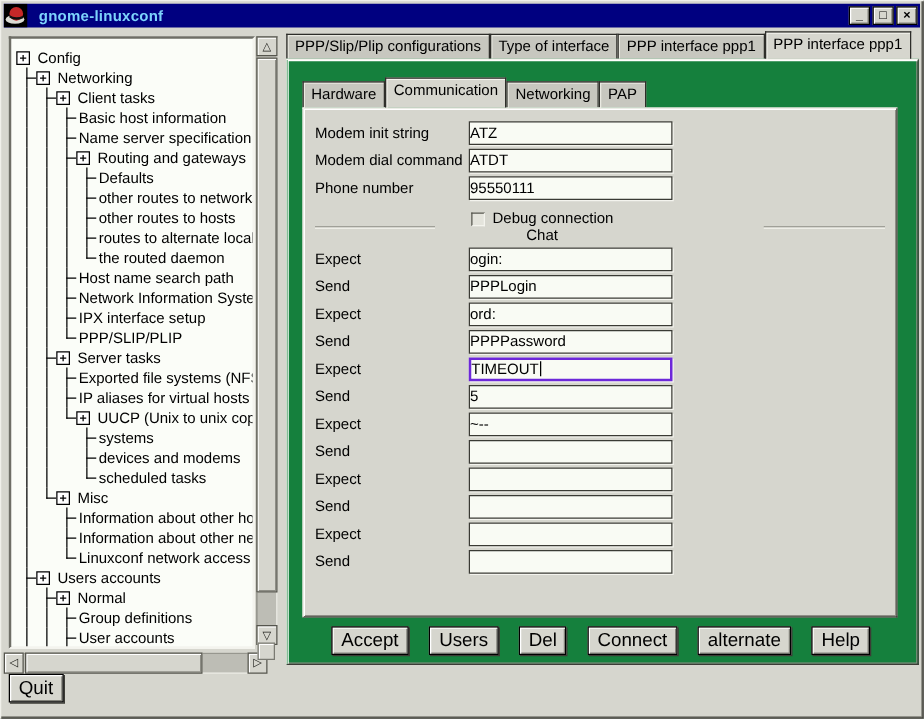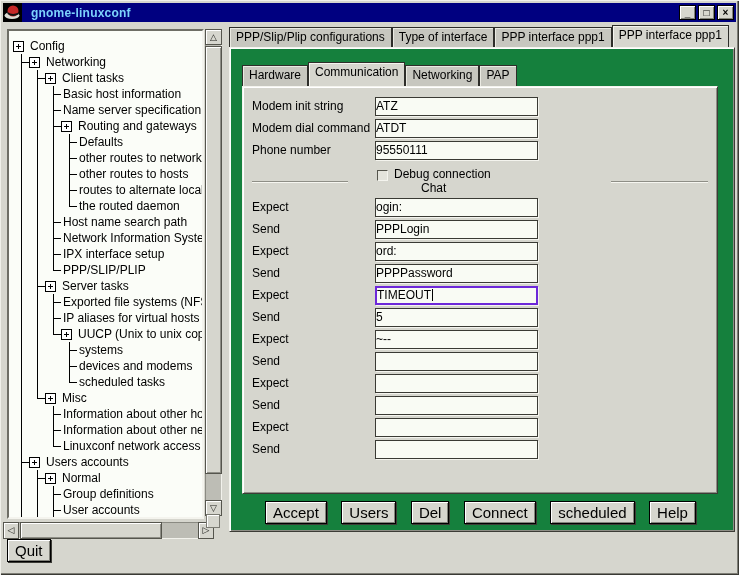--- a/index.html
+++ b/index.html
@@ -604,19 +604,19 @@
                 <div class="entry"></div>
               </div>
             </div>
         </div>
       </div>
       <div class="action-row" id="action-buttons">
           <button class="btn">Accept</button>
           <button class="btn">Users</button>
           <button class="btn">Del</button>
           <button class="btn">Connect</button>
-          <button class="btn">scheduled</button>
+          <button class="btn">alternate</button>
           <button class="btn">Help</button>
         </div>
     </div>
   </div>
 
 </div>
 
 </body></html>

